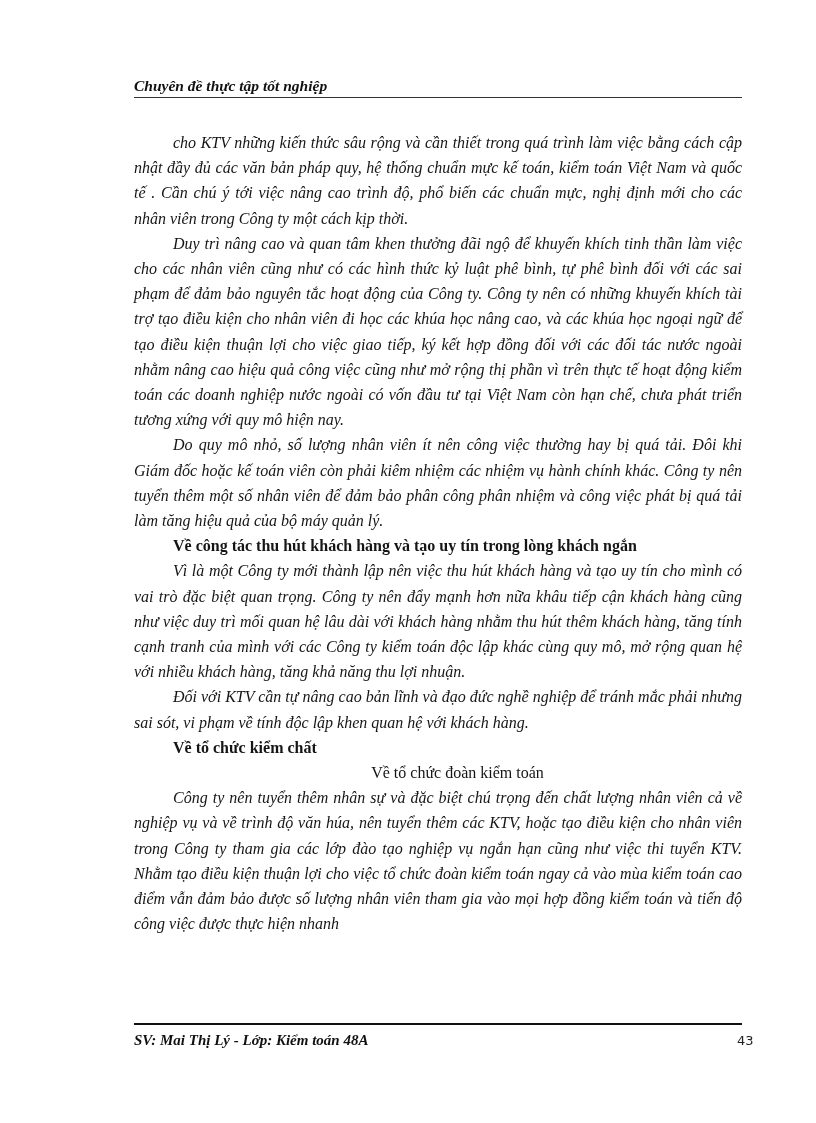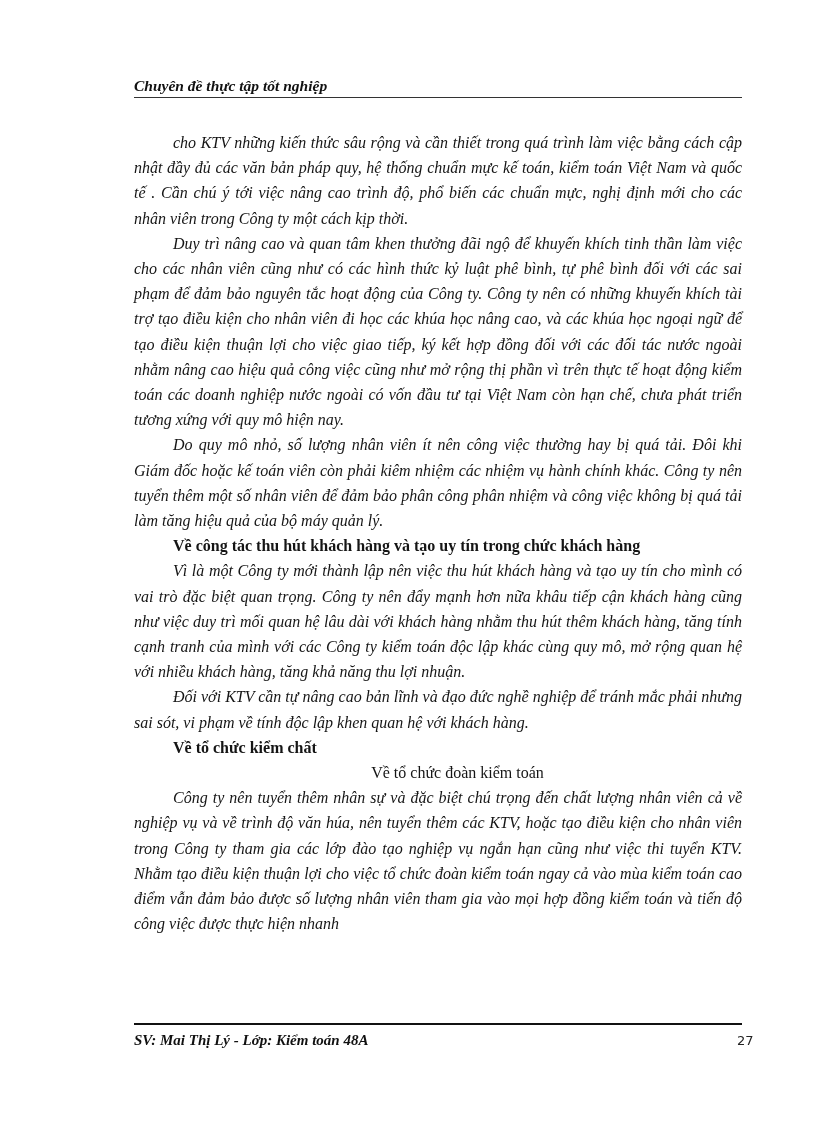--- a/index.html
+++ b/index.html
@@ -38,26 +38,26 @@
 
 <div class="page">
 
   <div class="header">
     <span>Chuyên  đề thực tập tốt nghiệp</span>
   </div>
 
   <div class="body-text">
     <p>cho KTV những kiến thức sâu rộng và cần thiết trong quá trình làm việc bằng cách cập nhật đầy đủ các văn bản pháp quy, hệ thống chuẩn mực kế toán, kiểm toán Việt Nam và quốc tế . Cần chú ý tới việc nâng cao trình độ, phổ biến các chuẩn mực, nghị định mới cho các nhân viên trong Công ty một cách kịp thời.</p>
     <p>Duy trì nâng cao và quan tâm khen thưởng đãi ngộ để khuyến khích tinh thần làm việc cho các nhân viên cũng như có các hình thức kỷ luật phê bình, tự phê bình đối với các sai phạm để đảm bảo nguyên tắc hoạt động của Công ty. Công ty nên có những khuyến khích tài trợ tạo điều kiện cho nhân viên đi học các khúa học nâng cao, và các khúa học ngoại ngữ để tạo điều kiện thuận lợi cho việc giao tiếp, ký kết hợp đồng đối với các đối tác nước ngoài nhằm nâng cao hiệu quả công việc cũng như mở rộng thị phần vì trên thực tế hoạt động kiểm toán các doanh nghiệp nước ngoài có vốn đầu tư tại Việt Nam còn hạn chế, chưa phát triển tương xứng với quy mô hiện nay.</p>
-    <p>Do quy mô nhỏ, số lượng nhân viên ít nên công việc thường hay bị quá tải. Đôi khi Giám đốc hoặc kế toán viên còn phải kiêm nhiệm các nhiệm vụ hành chính khác. Công ty nên tuyển thêm một số nhân viên để đảm bảo phân công phân nhiệm và công việc không bị quá tải làm tăng hiệu quả của bộ máy quản lý.</p>
-    <div class="heading">Về công tác thu hút khách hàng và tạo uy tín trong chức khách hàng</div>
+    <p>Do quy mô nhỏ, số lượng nhân viên ít nên công việc thường hay bị quá tải. Đôi khi Giám đốc hoặc kế toán viên còn phải kiêm nhiệm các nhiệm vụ hành chính khác. Công ty nên tuyển thêm một số nhân viên để đảm bảo phân công phân nhiệm và công việc phát bị quá tải làm tăng hiệu quả của bộ máy quản lý.</p>
+    <div class="heading">Về công tác thu hút khách hàng và tạo uy tín trong lòng khách ngắn</div>
     <p>Vì là một Công ty mới thành lập nên việc thu hút khách hàng và tạo uy tín cho mình có vai trò đặc biệt quan trọng. Công ty nên đẩy mạnh hơn nữa khâu tiếp cận khách hàng cũng như việc duy trì mối quan hệ lâu dài với khách hàng nhằm thu hút thêm khách hàng, tăng tính cạnh tranh của mình với các Công ty kiểm toán độc lập khác cùng quy mô, mở rộng quan hệ với nhiều khách hàng, tăng khả năng thu lợi nhuận.</p>
     <p>Đối với KTV cần tự nâng cao bản lĩnh và đạo đức nghề nghiệp để tránh mắc phải nhưng sai sót, vi phạm về tính độc lập khen quan hệ với khách hàng.</p>
     <div class="heading">Về tổ chức kiểm chất</div>
     <div class="subheading">Về tổ chức đoàn kiểm toán</div>
     <p>Công ty nên tuyển thêm nhân sự và đặc biệt chú trọng đến chất lượng nhân viên cả về nghiệp vụ và về trình độ văn húa, nên tuyển thêm các KTV, hoặc tạo điều kiện cho nhân viên trong Công ty tham gia các lớp đào tạo nghiệp vụ ngắn hạn cũng như việc thi tuyển KTV. Nhằm tạo điều kiện thuận lợi cho việc tổ chức đoàn kiểm toán ngay cả vào mùa kiểm toán cao điểm vẫn đảm bảo được số lượng nhân viên tham gia vào mọi hợp đồng kiểm toán và tiến độ công việc được thực hiện nhanh</p>
   </div>
 
   <div class="footer-rule"></div>
   <div class="footer-text">SV: Mai Thị Lý - Lớp: Kiểm toán 48A</div>
-  <div class="page-number">27</div>
+  <div class="page-number">43</div>
 
 </div>
 
 </body></html>

